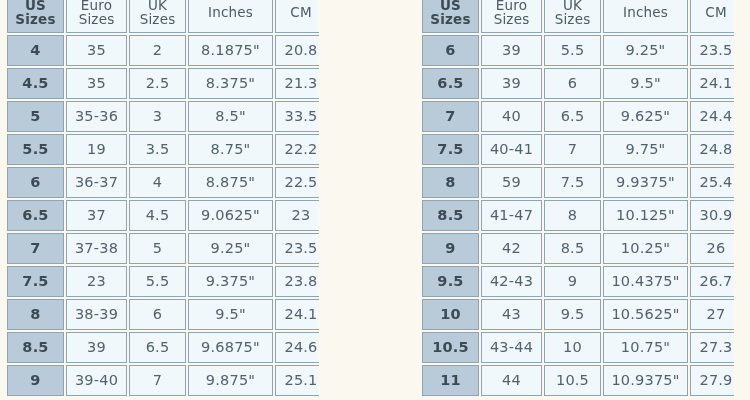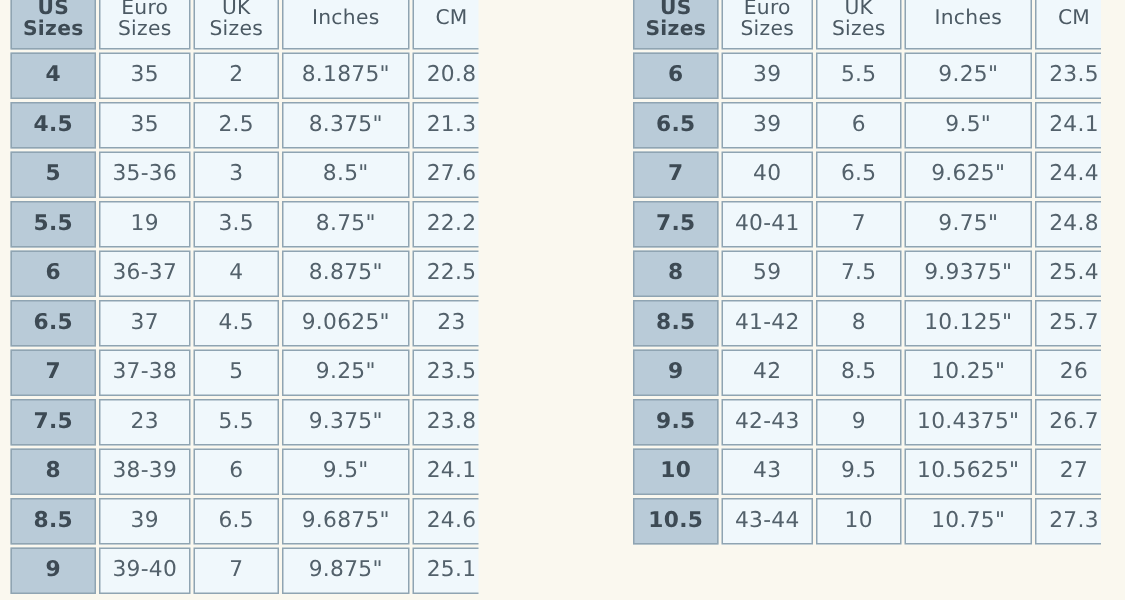--- a/index.html
+++ b/index.html
@@ -130,21 +130,21 @@
             <td>35</td>
             <td>2.5</td>
             <td>8.375"</td>
             <td>21.3</td>
           </tr>
           <tr>
             <td class="us">5</td>
             <td>35-36</td>
             <td>3</td>
             <td>8.5"</td>
-            <td>27.6</td>
+            <td>33.5</td>
           </tr>
           <tr>
             <td class="us">5.5</td>
             <td>19</td>
             <td>3.5</td>
             <td>8.75"</td>
             <td>22.2</td>
           </tr>
           <tr>
             <td class="us">6</td>
@@ -261,24 +261,24 @@
           </tr>
           <tr>
             <td class="us">8</td>
             <td>59</td>
             <td>7.5</td>
             <td>9.9375"</td>
             <td>25.4</td>
           </tr>
           <tr>
             <td class="us">8.5</td>
-            <td>41-42</td>
+            <td>41-47</td>
             <td>8</td>
             <td>10.125"</td>
-            <td>25.7</td>
+            <td>30.9</td>
           </tr>
           <tr>
             <td class="us">9</td>
             <td>42</td>
             <td>8.5</td>
             <td>10.25"</td>
             <td>26</td>
           </tr>
           <tr>
             <td class="us">9.5</td>
@@ -294,17 +294,24 @@
             <td>10.5625"</td>
             <td>27</td>
           </tr>
           <tr>
             <td class="us">10.5</td>
             <td>43-44</td>
             <td>10</td>
             <td>10.75"</td>
             <td>27.3</td>
           </tr>
+          <tr>
+            <td class="us">11</td>
+            <td>44</td>
+            <td>10.5</td>
+            <td>10.9375"</td>
+            <td>27.9</td>
+          </tr>
         </tbody>
     </table>
   </div>
 
 </div>
 
 </body></html>

